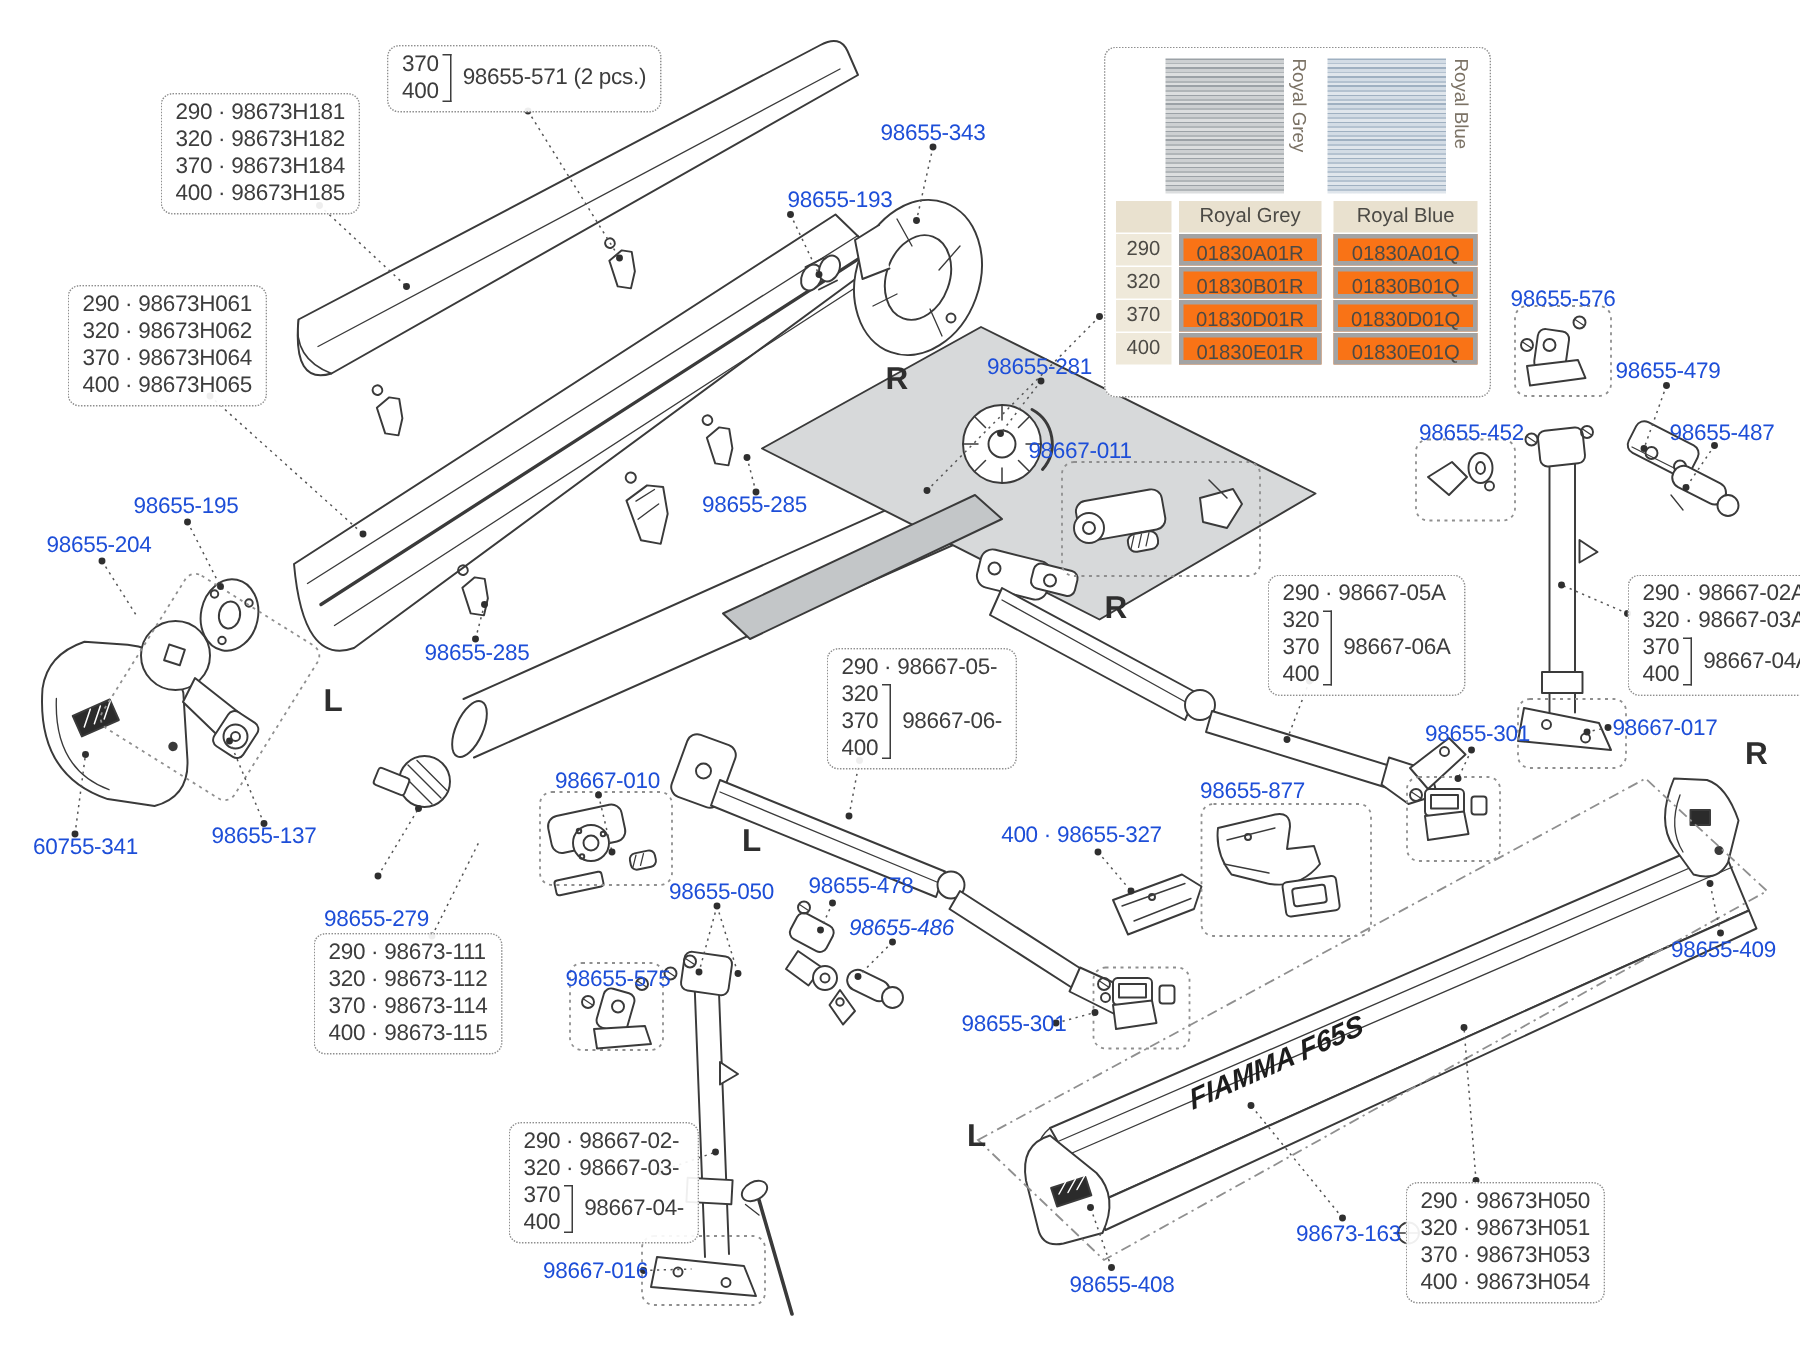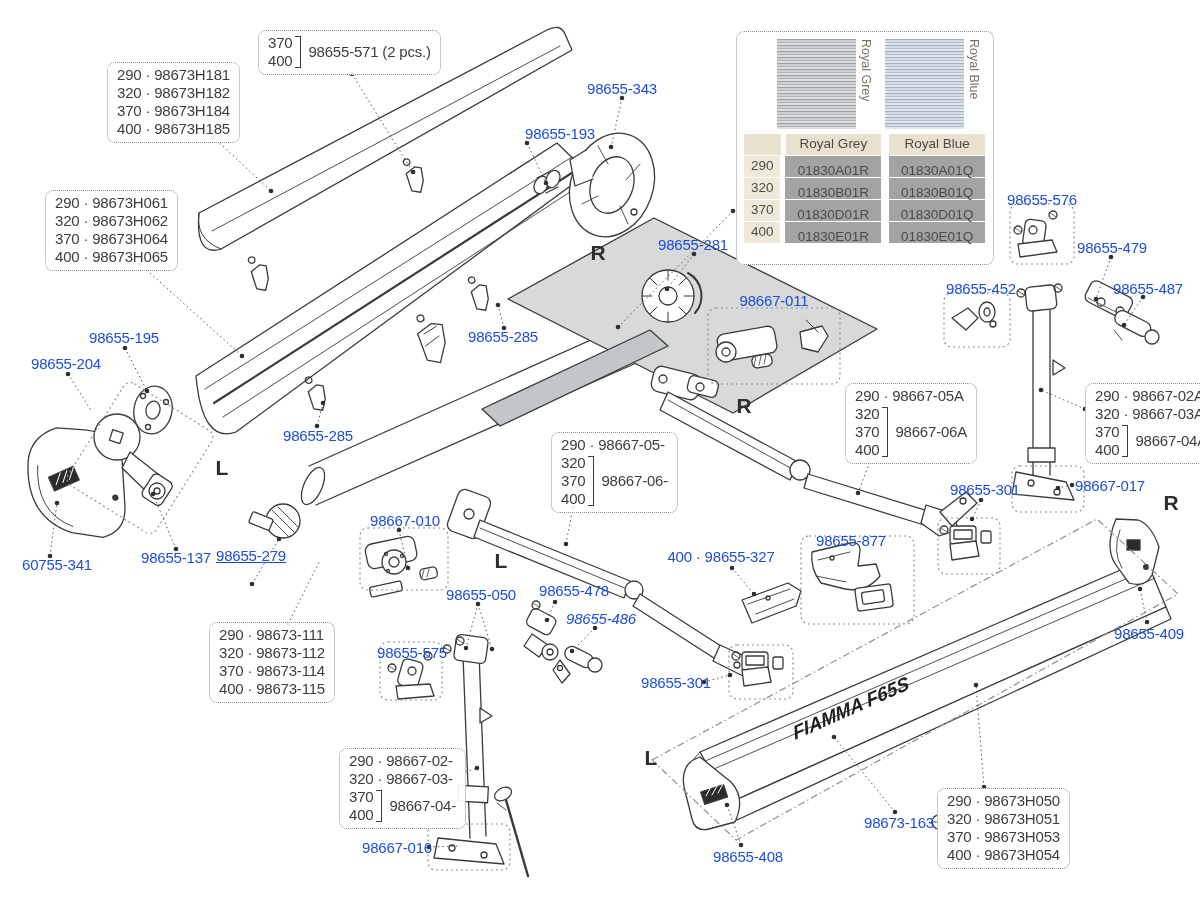--- a/index.html
+++ b/index.html
@@ -24,21 +24,21 @@
   .fpanel .swatches{display:flex;margin:7px 0 5px 40px;}
   .swatch{width:84px;height:90px;}
   .swatch.grey{background:repeating-linear-gradient(180deg,#9ba1a6 0 1px,#cdd0d2 1px 3px,#b0b5b8 3px 4px,#dcdedf 4px 6px);}
   .swatch.blue{background:repeating-linear-gradient(180deg,#9fb0c1 0 1px,#d3dce5 1px 3px,#b4c2d0 3px 4px,#e0e6ec 4px 6px);}
   .vcap{writing-mode:vertical-rl;font-size:12.5px;color:#7b7265;height:90px;width:14px;
         margin:0 12px 0 3px;letter-spacing:0;}
   .ftable{margin-left:7px;font-size:13.5px;}
   .ft-row{display:flex;margin-bottom:1px;}
   .ft-cell{box-sizing:border-box;height:21px;line-height:20px;text-align:center;color:#4c4a45;}
   .c-size{width:37px;background:#efe9da;margin-right:5px;}
-  .c-val{width:97px;background:#a3a3a3;border:5px solid #a3a3a3;margin-right:8px;}
+  .c-val{width:97px;background:#f97316;border:3px solid #a3a3a3;margin-right:8px;}
   .ft-head .c-size{background:#e9e1cf;}
   .ft-head .c-val{background:#e9e1cf;border:none;font-weight:normal;}
 </style>
 </head>
 <body>
 
 <div id="stage">
 
 <svg id="art" width="1200" height="900" viewBox="0 0 1200 900">
   <g fill="none" stroke="#3a3a3a" stroke-width="1.3" stroke-linejoin="round" stroke-linecap="round">
@@ -482,30 +482,30 @@
 </div>
 
 <div id="labels-layer">
       <div class="plabel" style="left: 622px; top: 80px;">98655-343</div>
       <div class="plabel" style="left: 522px; top: 125px; margin-left: 38px;">98655-193</div>
       <div class="plabel" style="left: 693px; top: 236px;">98655-281</div>
       <div class="plabel" style="left: 124px; top: 329px;">98655-195</div>
       <div class="plabel" style="left: 66px; top: 355px;">98655-204</div>
       <div class="plabel" style="left: 57px; top: 556px;">60755-341</div>
       <div class="plabel" style="left: 176px; top: 549px;">98655-137</div>
-      <div class="plabel" style="left: 251px; top: 547px; text-decoration: underline;">98655-279</div>
+      <div class="plabel" style="left: 251px; top: 604px;">98655-279</div>
       <div class="plabel" style="left: 503px; top: 328px;">98655-285</div>
       <div class="plabel" style="left: 318px; top: 427px;">98655-285</div>
       <div class="plabel" style="left: 405px; top: 512px;">98667-010</div>
       <div class="plabel" style="left: 481px; top: 586px;">98655-050</div>
       <div class="plabel" style="left: 558px; top: 582px; margin-left: 16px;">98655-478</div>
       <div class="plabel" style="left: 601px; top: 610px; font-style: italic;">98655-486</div>
       <div class="plabel" style="left: 412px; top: 624px; margin-top: 20px;">98655-575</div>
-      <div class="plabel" style="left: 774px; top: 292px;">98667-011</div>
-      <div class="plabel" style="left: 835px; top: 532px; margin-left: 16px;">98655-877</div>
+      <div class="plabel" style="left: 720px; top: 292px;">98667-011</div>
+      <div class="plabel" style="left: 835px; top: 519px;">98655-877</div>
       <div class="plabel" style="left: 721px; top: 548px;">400 · 98655-327</div>
       <div class="plabel" style="left: 985px; top: 481px;">98655-301</div>
       <div class="plabel" style="left: 1110px; top: 477px;">98667-017</div>
       <div class="plabel" style="left: 676px; top: 674px;">98655-301</div>
       <div class="plabel" style="left: 1149px; top: 625px;">98655-409</div>
       <div class="plabel" style="left: 899px; top: 814px;">98673-163</div>
       <div class="plabel" style="left: 748px; top: 848px;">98655-408</div>
       <div class="plabel" style="left: 397px; top: 839px;">98667-016</div>
       <div class="plabel" style="left: 981px; top: 280px;">98655-452</div>
       <div class="plabel" style="left: 1042px; top: 191px;">98655-576</div>

